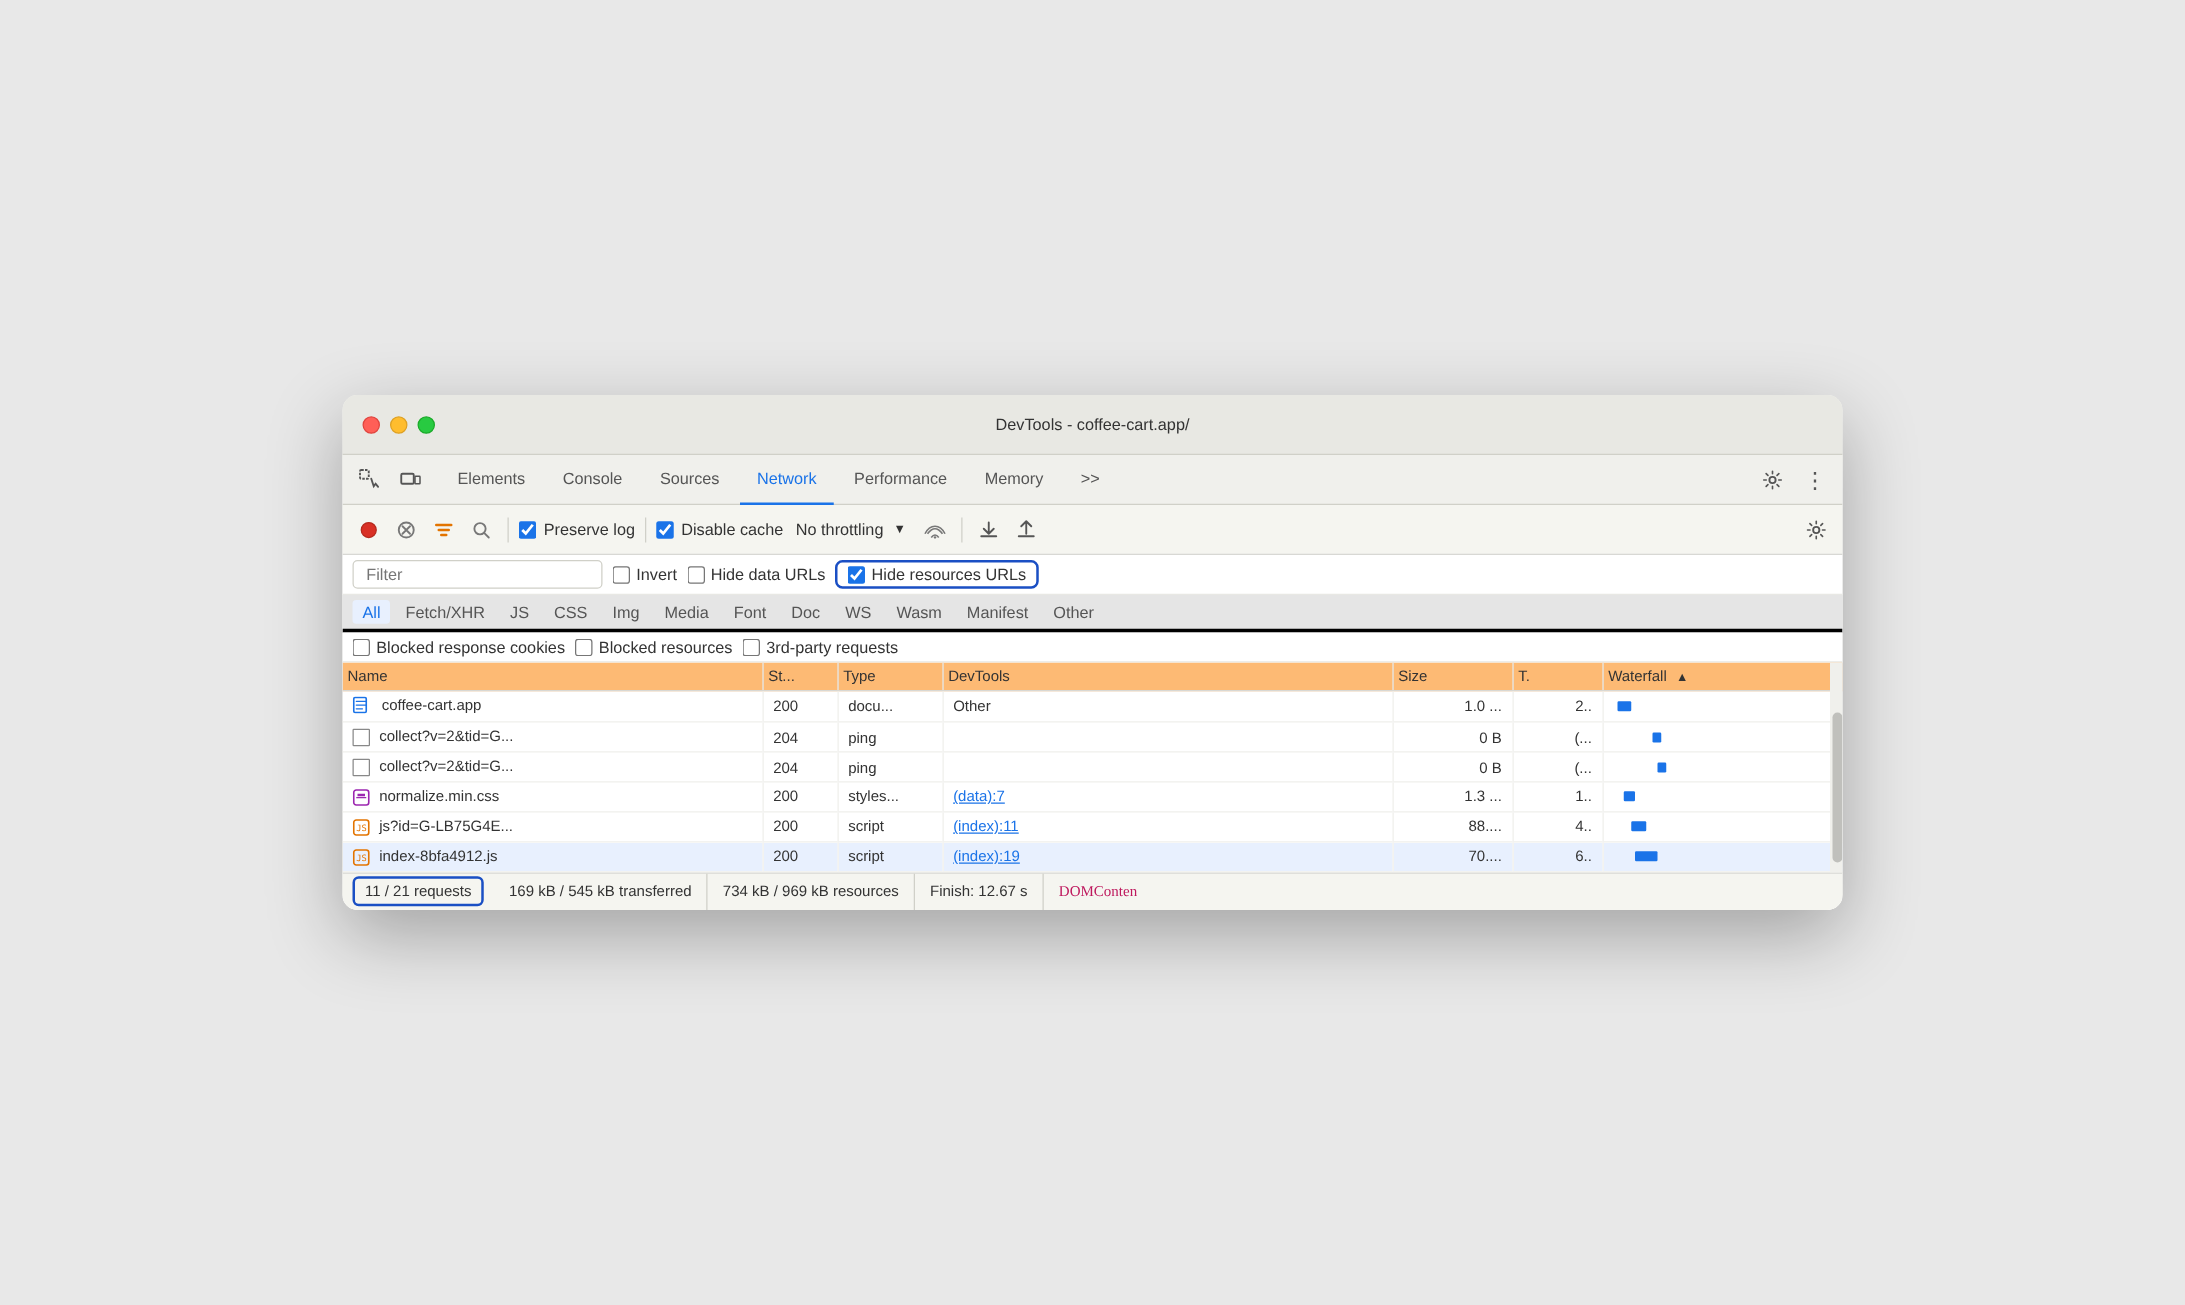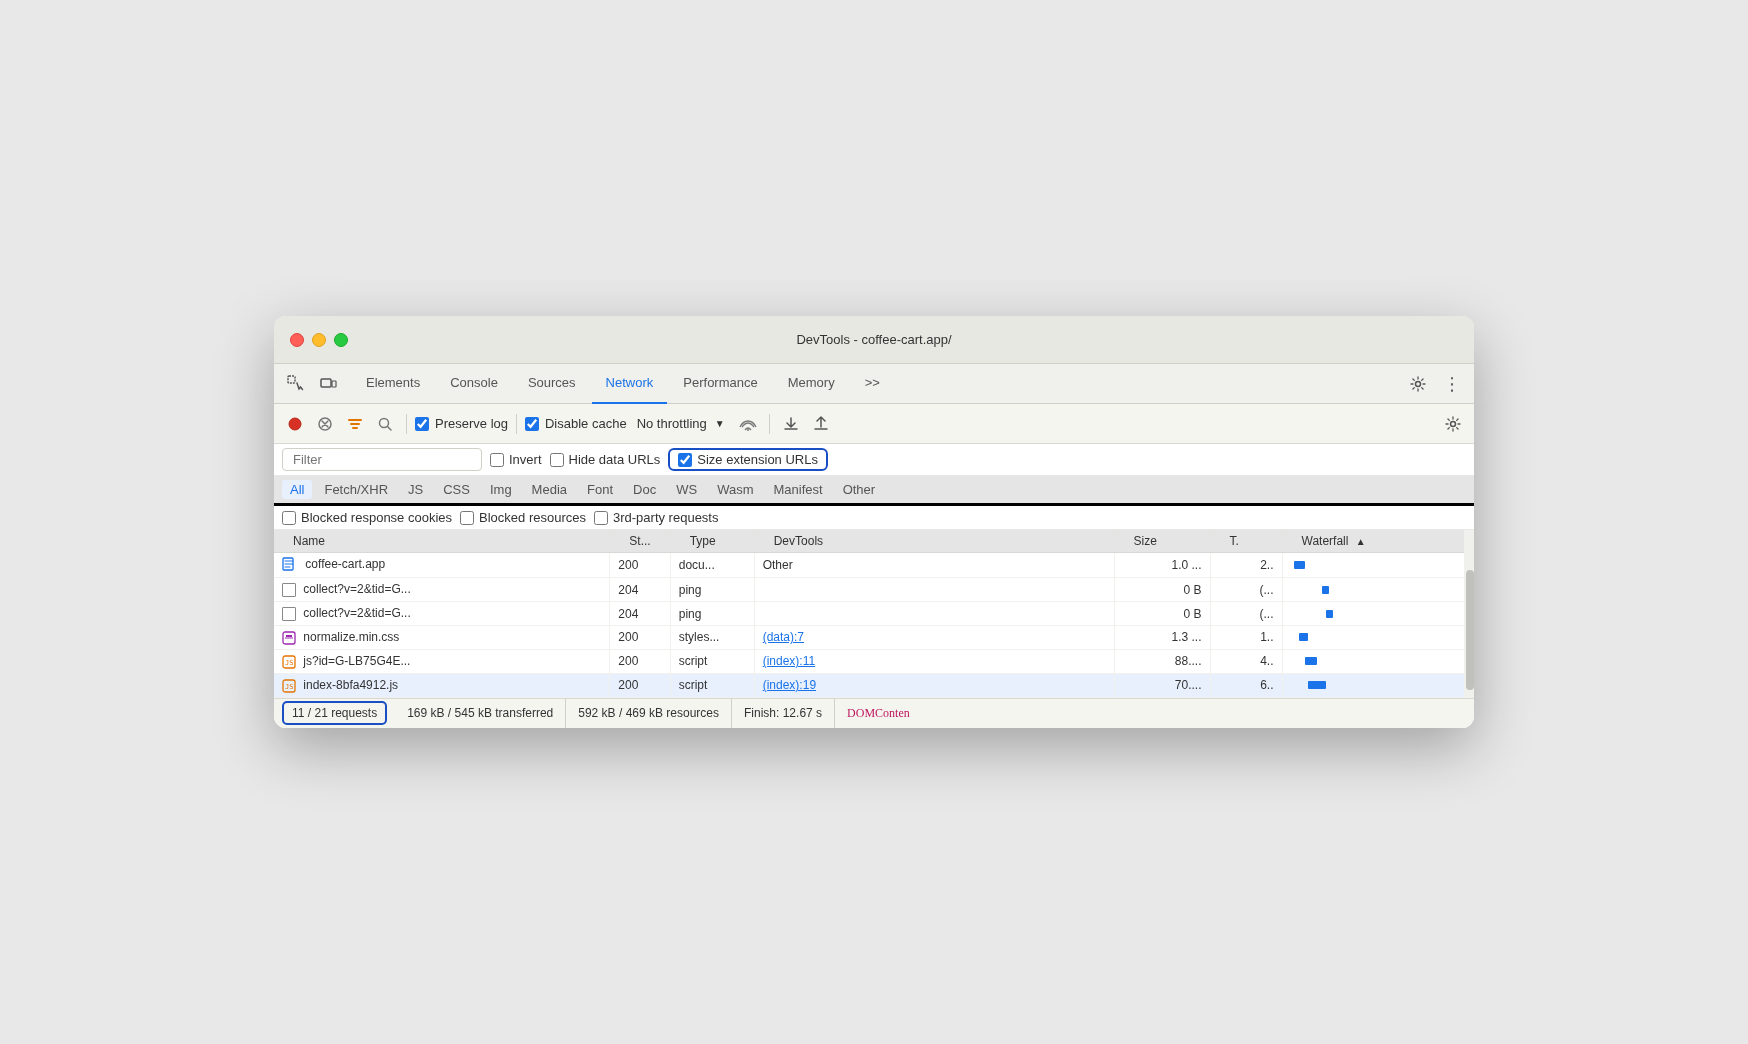--- a/index.html
+++ b/index.html
@@ -245,24 +245,24 @@
     .extra-filter-row .filter-checkbox-group {
       font-size: 13px;
     }
     
     .network-table {
       width: 100%;
       border-collapse: collapse;
       font-size: 12px;
     }
     .network-table thead th {
-      background: #e5e5e5;
+      background: #fdba74;
       border-bottom: 1px solid #d8d8d4;
       border-right: 1px solid #e4e4e0;
-      padding: 4px 19px;
+      padding: 4px 4px;
       text-align: left;
       font-size: 12px;
       font-weight: 500;
       color: #333;
       white-space: nowrap;
       cursor: pointer;
       user-select: none;
     }
     .network-table thead th:last-child { border-right: none; }
     .network-table tbody tr {
@@ -500,21 +500,21 @@
       <label class="filter-checkbox-group">
         <input type="checkbox" style="">
         <span>Invert</span>
       </label>
       <label class="filter-checkbox-group">
         <input type="checkbox" style="">
         <span>Hide data URLs</span>
       </label>
       <label class="hide-extension-highlight">
         <input type="checkbox" checked="" style="">
-        <span>Size extension URLs</span>
+        <span>Hide resources URLs</span>
       </label>
     </div>
 
     <div class="type-filter-row">
       <div class="type-btn active">
         <span>All</span>
       </div>
       <div class="type-btn">
         <span>Fetch/XHR</span>
       </div>
@@ -731,21 +731,21 @@
     </div>
 
     <div class="status-bar">
       <div class="status-segment">
         <span>11 / 21 requests</span>
       </div>
       <div class="status-segment">
         <span>169 kB / 545 kB transferred</span>
       </div>
       <div class="status-segment">
-        <span>592 kB / 469 kB resources</span>
+        <span>734 kB / 969 kB resources</span>
       </div>
       <div class="status-segment">
         <span>Finish: 12.67 s</span>
       </div>
       <div class="status-segment">
         <span>DOMConten</span>
       </div>
     </div>
   </div>
 </div>

